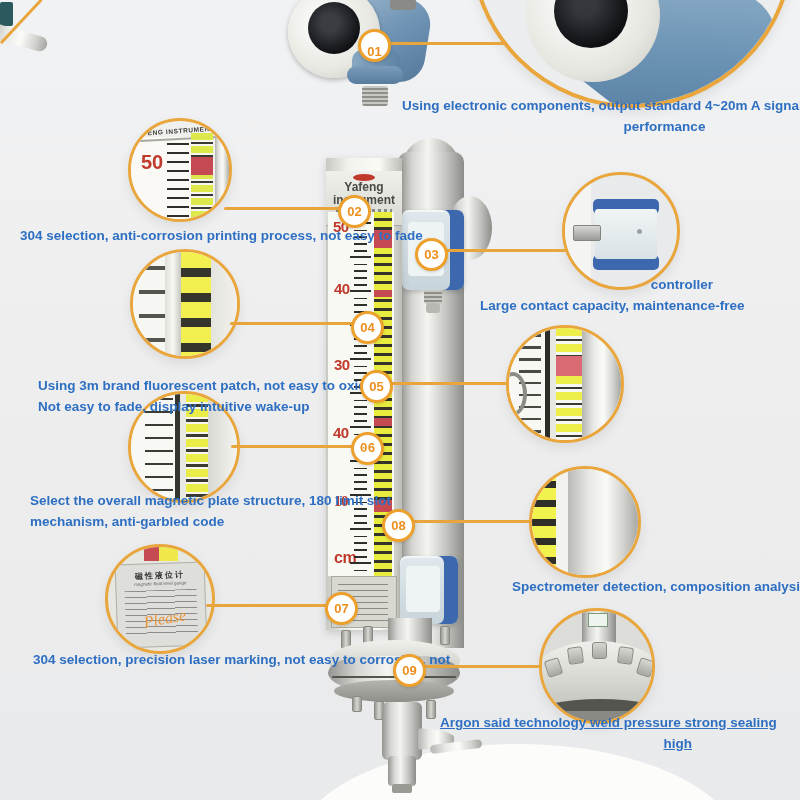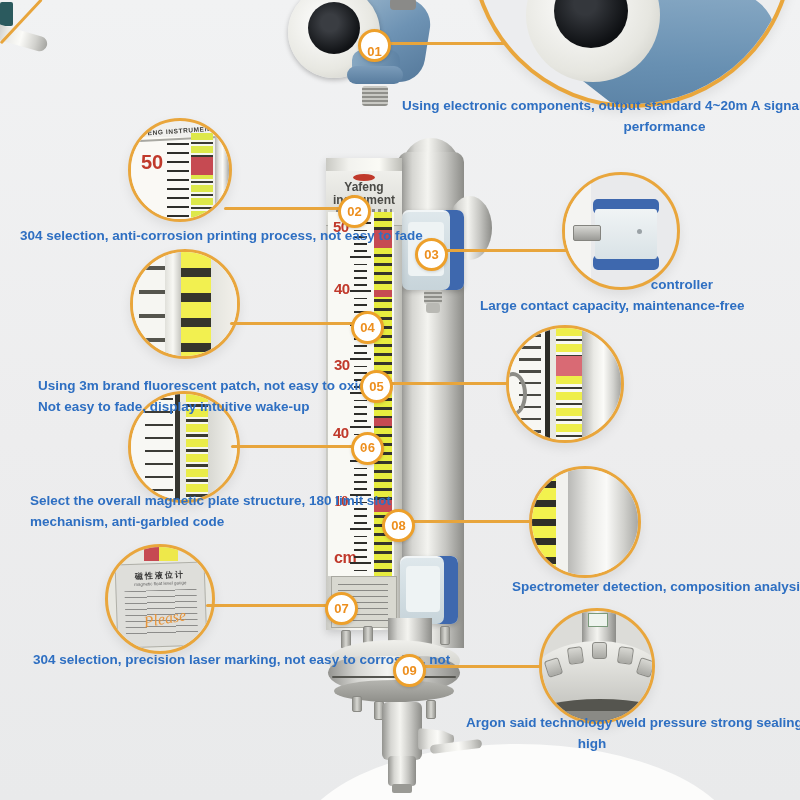--- a/index.html
+++ b/index.html
@@ -276,18 +276,18 @@
   <div class="blurb" style="left:30px;top:491px;width:300px;text-align:left;">
     <div>Select the overall magnetic plate structure, 180 limit slot</div>
     <div>mechanism, anti-garbled code</div>
   </div>
   <div class="blurb" style="left:33px;top:650px;width:310px;text-align:left;">
     <div>304 selection, precision laser marking, not easy to corrosion, not</div>
   </div>
   <div class="blurb" style="left:512px;top:577px;width:226px;text-align:center;">
     <div>Spectrometer detection, composition analysis</div>
   </div>
-  <div class="blurb" style="left:466px;top:713px;width:252px;text-align:center;">
+  <div class="blurb" style="left:440px;top:713px;width:252px;text-align:right;text-decoration:underline;">
     <div>Argon said technology weld pressure strong sealing</div>
     <div>high</div>
   </div>
 
 </div>
 
 </body></html>

